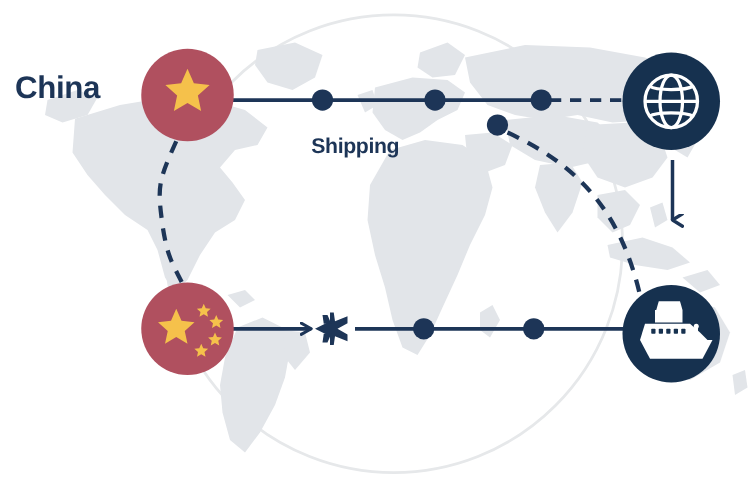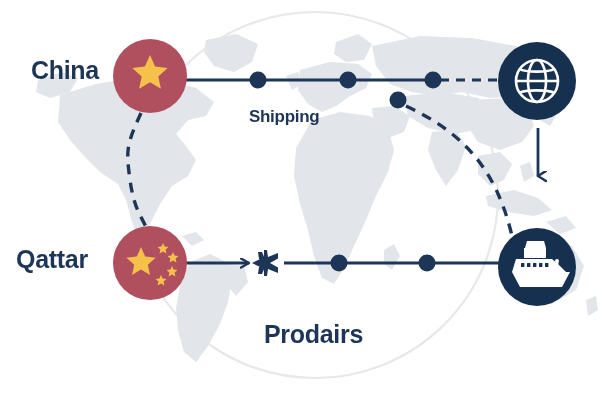--- a/index.html
+++ b/index.html
@@ -31,21 +31,20 @@
     font-weight: 700;
     font-family: "Liberation Sans", sans-serif;
     white-space: nowrap;
     line-height: 1;
     letter-spacing: -0.3px;
   }
   #label-china {
     left: 12px;
     top: 58px;
     font-size: 25px;
-    margin-left: 19px;
   }
   #label-qattar {
     left: 16px;
     top: 247px;
     font-size: 25px;
   }
   #label-shipping {
     left: 249px;
     top: 108px;
     font-size: 17px;
@@ -236,19 +235,17 @@
 
         <rect x="556" y="262" width="2.4" height="7" fill="#ffffff"></rect>
         <circle cx="557" cy="261" r="2" fill="#ffffff"></circle>
       </g>
     </g>
 
   </svg>
 
   <div class="lbl" id="label-china">China</div>
 
-  <div class="lbl" id="label-qattar">Qattar</div>
 
   <div class="lbl" id="label-shipping">Shipping</div>
 
-  <div class="lbl" id="label-prodairs">Prodairs</div>
 
 </div>
 
 </body></html>

